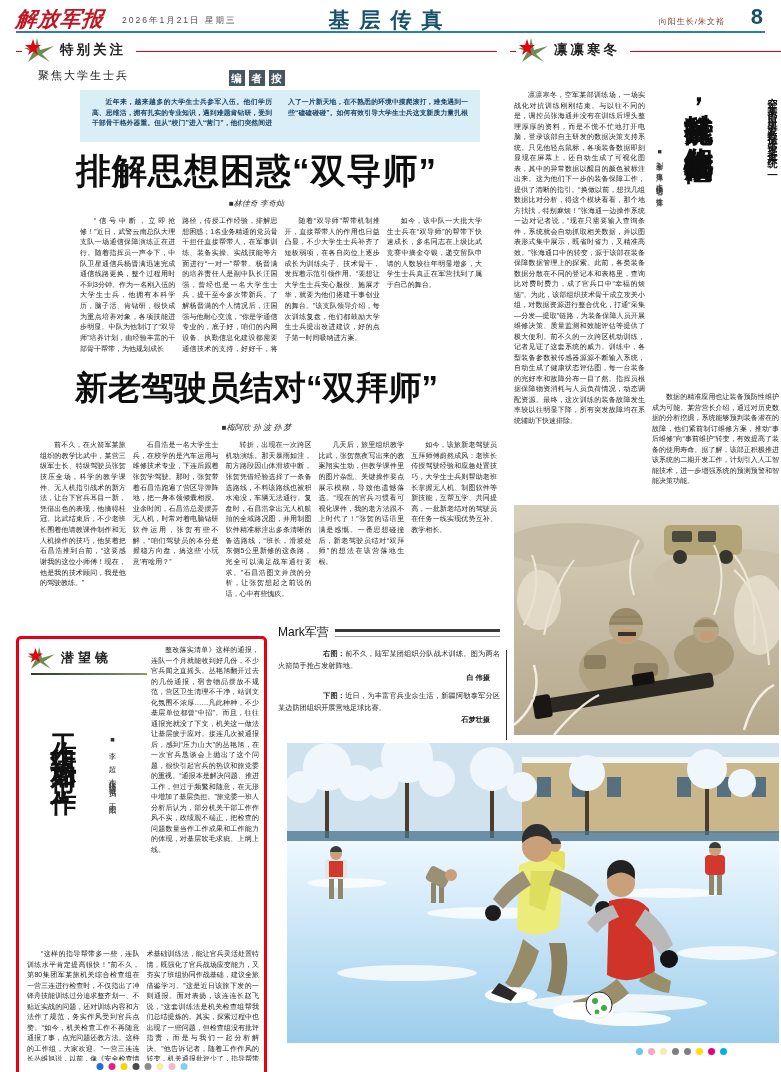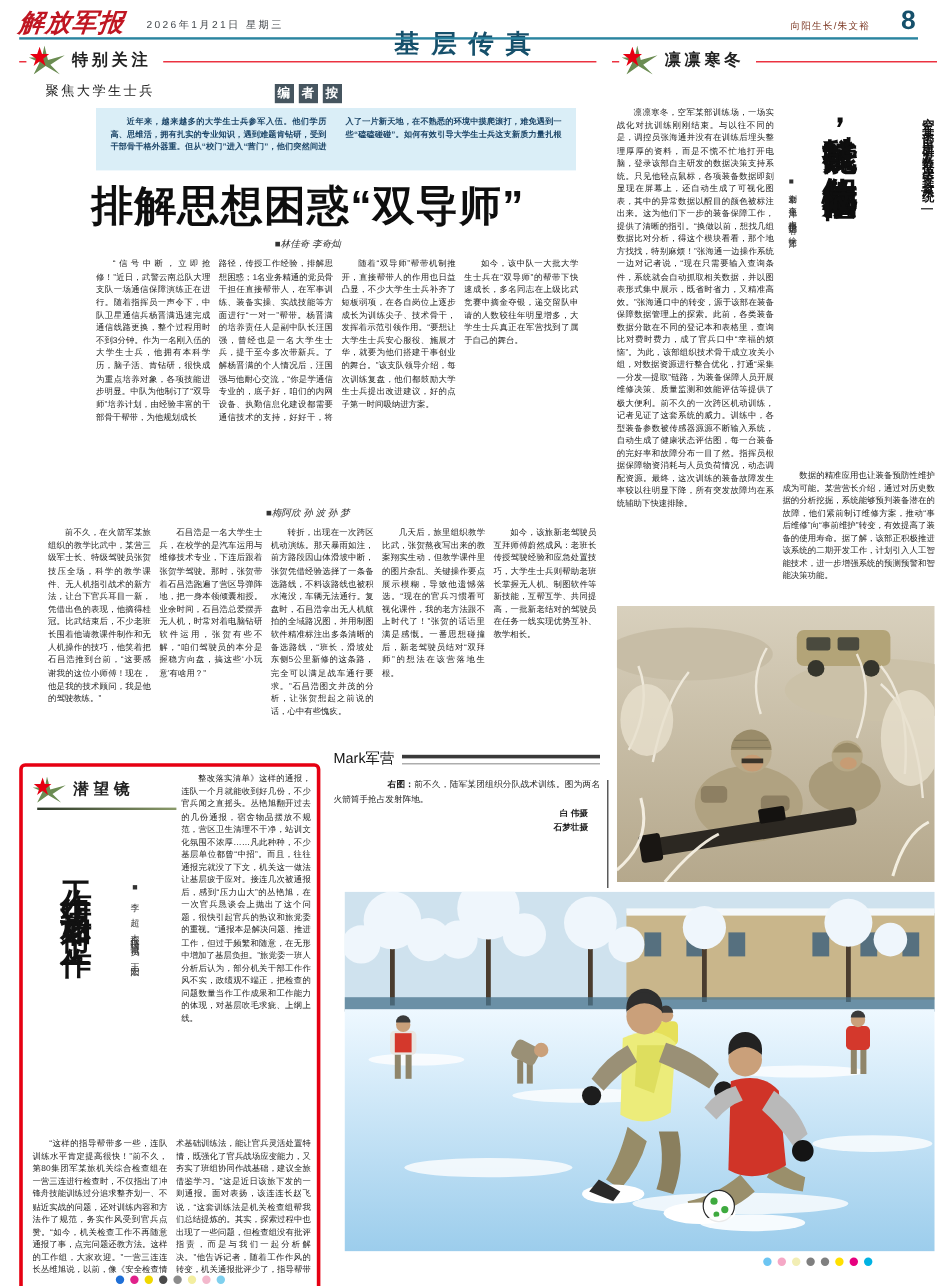--- a/index.html
+++ b/index.html
@@ -3,21 +3,21 @@
 <meta charset="utf-8">
 <style>
   html,body{margin:0;padding:0;background:#e9e9e9;}
   #page{position:relative;width:781px;height:1072px;background:#fff;margin:0 auto;
         font-family:"Liberation Sans","DejaVu Sans",sans-serif;color:#222;overflow:hidden;}
   
   .masthead{position:absolute;left:16px;top:5px;font-size:21px;font-weight:900;font-style:italic;
             color:#c01622;letter-spacing:1px;transform:skewX(-6deg);}
   .hdr-date{position:absolute;left:122px;top:15px;font-size:8.5px;letter-spacing:2px;color:#44494d;}
   .hdr-title{position:absolute;left:50%;top:6px;transform:translateX(-50%);font-size:21px;font-weight:900;
-             color:#16506b;letter-spacing:10px;margin-top:16px;}
+             color:#16506b;letter-spacing:10px;}
   .hdr-editor{position:absolute;right:56px;top:16px;font-size:8px;color:#7d3a26;letter-spacing:1px;}
   .hdr-page{position:absolute;right:18px;top:4px;font-size:22px;font-weight:900;color:#16506b;}
   .hdr-rule{position:absolute;left:16px;right:16px;top:31px;height:2px;background:#2a84a0;}
   
   .secline{position:absolute;left:0;right:0;top:13px;height:1px;background:#e60012;}
   .seclogo{position:absolute;left:6px;top:0;display:flex;align-items:center;gap:6px;background:#fff;
            padding:0 10px 0 2px;}
   .seclogo .txt{font-size:13.5px;font-weight:900;color:#222;letter-spacing:3px;}
   .subfocus{position:absolute;left:22px;top:30px;font-size:11px;font-weight:400;color:#222;letter-spacing:2px;text-align:right;}
   
@@ -118,20 +118,21 @@
 
     <div class="headline1">排解思想困惑“双导师”</div>
     <div class="byline b1">■林佳奇 李奇灿</div>
     <div class="cols art1">
       <div class="col indent">“信号中断，立即抢修！”近日，武警云南总队大理支队一场通信保障演练正在进行。随着指挥员一声令下，中队卫星通信兵杨晋满迅速完成通信线路更换，整个过程用时不到3分钟。作为一名刚入伍的大学生士兵，他拥有本科学历，脑子活、肯钻研，很快成为重点培养对象，各项技能进步明显。中队为他制订了“双导师”培养计划，由经验丰富的干部骨干帮带，为他规划成长</div>
       <div class="col">路径，传授工作经验，排解思想困惑；1名业务精通的党员骨干担任直接帮带人，在军事训练、装备实操、实战技能等方面进行“一对一”帮带。杨晋满的培养责任人是副中队长汪国强，曾经也是一名大学生士兵，提干至今多次带新兵。了解杨晋满的个人情况后，汪国强与他耐心交流，“你是学通信专业的，底子好，咱们的内网设备、执勤信息化建设都需要通信技术的支持，好好干，将来大有可为。”汪国强为他量身制订了“三步走”成才计划，前期主攻军事基础补齐短板，中期强化装备实操发挥特长，后期则根据工作需要进行技术创新。</div>
       <div class="col indent">随着“双导师”帮带机制推开，直接帮带人的作用也日益凸显，不少大学生士兵补齐了短板弱项，在各自岗位上逐步成长为训练尖子、技术骨干，发挥着示范引领作用。“要想让大学生士兵安心服役、施展才华，就要为他们搭建干事创业的舞台。”该支队领导介绍，每次训练复盘，他们都鼓励大学生士兵提出改进建议，好的点子第一时间吸纳进方案。</div>
       <div class="col indent">如今，该中队一大批大学生士兵在“双导师”的帮带下快速成长，多名同志在上级比武竞赛中摘金夺银，递交留队申请的人数较往年明显增多，大学生士兵真正在军营找到了属于自己的舞台。</div>
     </div>
 
+    <div class="headline2">新老驾驶员结对“双拜师”</div>
     <div class="byline b2">■梅阿欣 孙 波 孙 梦</div>
     <div class="cols art2">
       <div class="col indent">前不久，在火箭军某旅组织的教学比武中，某营三级军士长、特级驾驶员张贺技压全场，科学的教学课件、无人机指引战术的新方法，让台下官兵耳目一新，凭借出色的表现，他摘得桂冠。比武结束后，不少老班长围着他请教课件制作和无人机操作的技巧，他笑着把石昌浩推到台前，“这要感谢我的这位小师傅！现在，他是我的技术顾问，我是他的驾驶教练。”</div>
       <div class="col indent">石昌浩是一名大学生士兵，在校学的是汽车运用与维修技术专业，下连后跟着张贺学驾驶。那时，张贺带着石昌浩跑遍了营区导弹阵地，把一身本领倾囊相授。业余时间，石昌浩总爱摆弄无人机，时常对着电脑钻研软件运用，张贺有些不解，“咱们驾驶员的本分是握稳方向盘，搞这些‘小玩意’有啥用？”</div>
       <div class="col indent">转折，出现在一次跨区机动演练。那天暴雨如注，前方路段因山体滑坡中断，张贺凭借经验选择了一条备选路线，不料该路线也被积水淹没，车辆无法通行。复盘时，石昌浩拿出无人机航拍的全域路况图，并用制图软件精准标注出多条清晰的备选路线，“班长，滑坡处东侧5公里新修的这条路，完全可以满足战车通行要求。”石昌浩图文并茂的分析，让张贺想起之前说的话，心中有些愧疚。</div>
       <div class="col indent">几天后，旅里组织教学比武，张贺熬夜写出来的教案翔实生动，但教学课件里的图片杂乱、关键操作要点展示模糊，导致他遗憾落选。“现在的官兵习惯看可视化课件，我的老方法跟不上时代了！”张贺的话语里满是感慨。一番思想碰撞后，新老驾驶员结对“双拜师”的想法在该营落地生根。</div>
       <div class="col indent">如今，该旅新老驾驶员互拜师傅蔚然成风：老班长传授驾驶经验和应急处置技巧，大学生士兵则帮助老班长掌握无人机、制图软件等新技能，互帮互学、共同提高，一批新老结对的驾驶员在任务一线实现优势互补、教学相长。</div>
     </div>
   </div>
 
@@ -165,20 +166,23 @@
 
   <div id="mark">
     <div class="mark-titlerow">
       <span class="mark-title">Mark军营</span>
       <span class="mark-rule"></span>
     </div>
     <div class="cap">
       <b>右图：</b><span>前不久，陆军某团组织分队战术训练。图为两名火箭筒手抢占发射阵地。</span>
     </div>
     <div class="credit">白 伟摄</div>
+    <div class="cap">
+      <b>下图：</b><span>近日，为丰富官兵业余生活，新疆阿勒泰军分区某边防团组织开展营地足球比赛。</span>
+    </div>
     <div class="credit">石梦壮摄</div>
   </div>
   <div class="vdivider"></div>
 
   <div id="right">
     <div class="secline"></div>
     <div class="seclogo">
       <svg width="30" height="24" viewBox="0 0 30 24">
         <polygon points="16,12 30,8 18,16 26,24 14,17 4,24 9,14 0,10 11,10 13,0" fill="#6b8c52"></polygon>
         <polygon points="9,1 11,7 17,7 12,11 14,17 9,13 4,17 6,11 1,7 7,7" fill="#e60012"></polygon>

